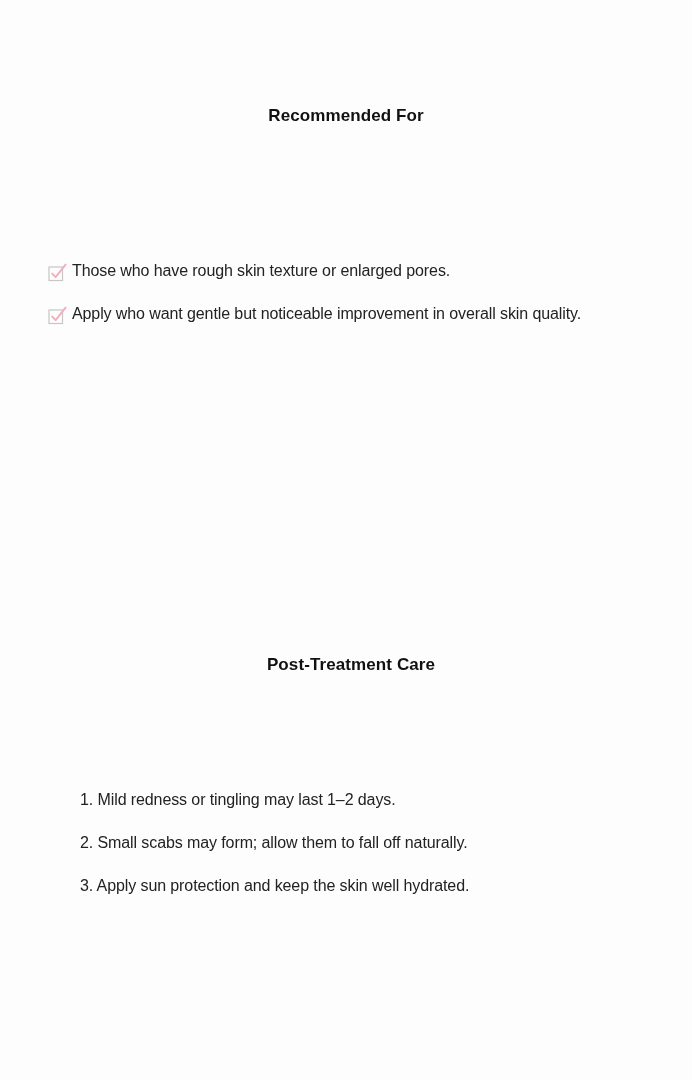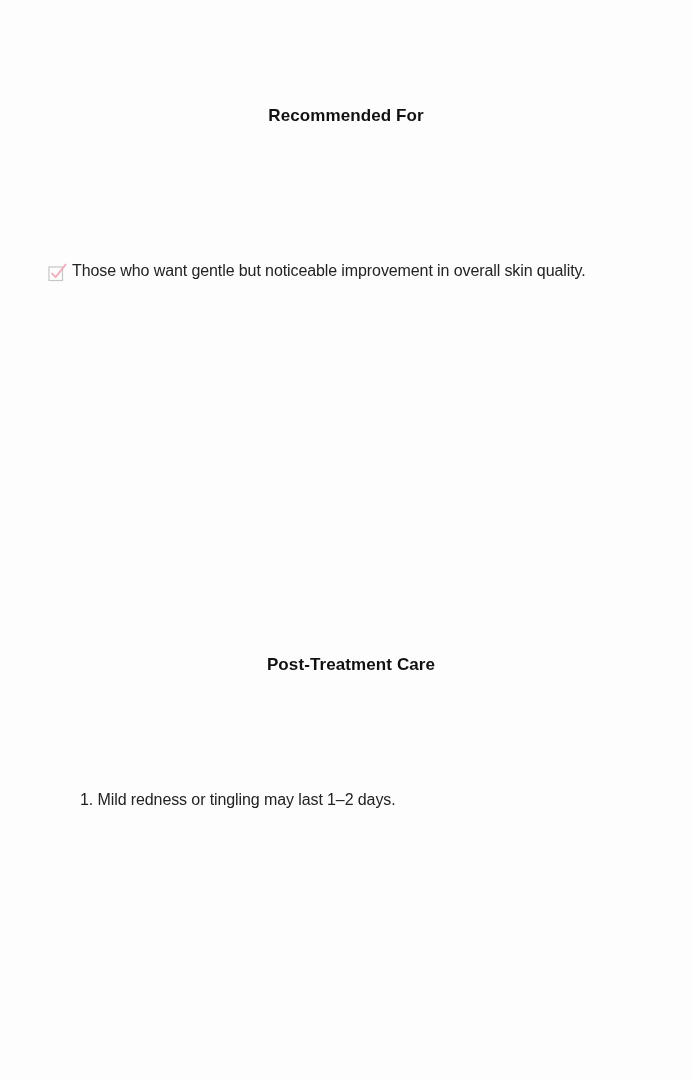--- a/index.html
+++ b/index.html
@@ -73,26 +73,37 @@
     <h2 class="heading heading-recommended">Recommended For</h2>
 
     <ul class="checklist">
       <li class="check-row">
         <span class="check-icon">
           <svg width="19" height="20" viewBox="0 0 19 20">
             <rect x="1" y="5" width="13.5" height="13.5" fill="none" stroke="#c6c6c6" stroke-width="1.2"></rect>
             <path d="M4.2 11.6 L7.6 15.2 L17.6 2.6" fill="none" stroke="#f2aebc" stroke-width="1.9" stroke-linecap="round" stroke-linejoin="round"></path>
           </svg>
         </span>
-        <span>Those who want gentle but noticeable improvement in overall skin quality.</span>
+        <span>Those who have rough skin texture or enlarged pores.</span>
+      </li>
+      <li class="check-row">
+        <span class="check-icon">
+          <svg width="19" height="20" viewBox="0 0 19 20">
+            <rect x="1" y="5" width="13.5" height="13.5" fill="none" stroke="#c6c6c6" stroke-width="1.2"></rect>
+            <path d="M4.2 11.6 L7.6 15.2 L17.6 2.6" fill="none" stroke="#f2aebc" stroke-width="1.9" stroke-linecap="round" stroke-linejoin="round"></path>
+          </svg>
+        </span>
+        <span>Apply who want gentle but noticeable improvement in overall skin quality.</span>
       </li>
     </ul>
   </section>
 
   <section>
     <h2 class="heading heading-care">Post-Treatment Care</h2>
 
     <ol class="numbered">
       <li class="num-row">1. Mild redness or tingling may last 1–2 days.</li>
+      <li class="num-row">2. Small scabs may form; allow them to fall off naturally.</li>
+      <li class="num-row">3. Apply sun protection and keep the skin well hydrated.</li>
     </ol>
   </section>
 
 </div>
 
 </body></html>

